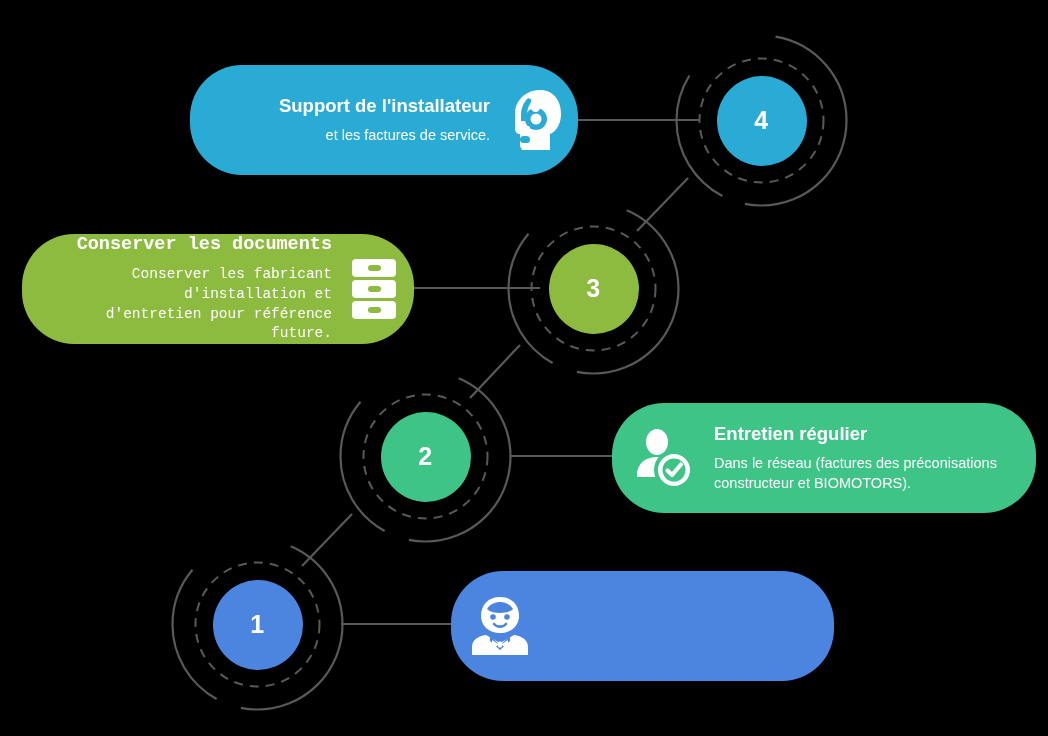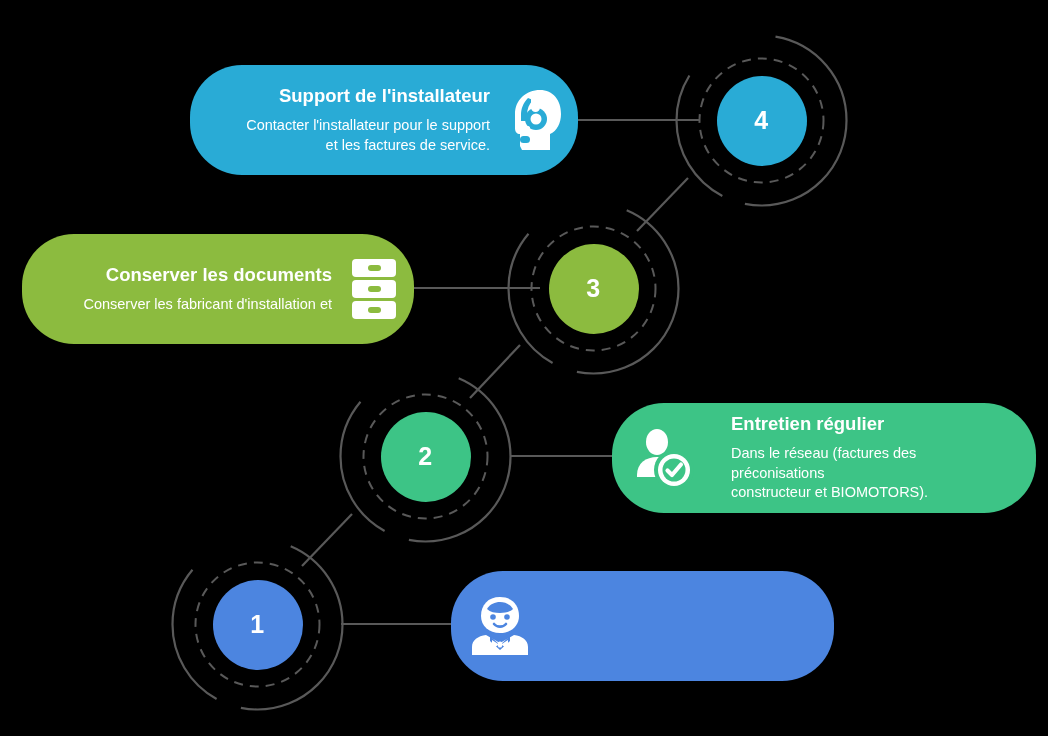--- a/index.html
+++ b/index.html
@@ -167,21 +167,20 @@
     <div class="disc" style="background: rgb(76, 133, 224);">
       <span class="disc-num">1</span>
     </div>
   </div>
 
   <div class="card align-right" style="left: 190px; top: 65px; width: 388px; height: 110px; background: rgb(41, 171, 214);">
     <div class="card-body" style="padding:0 12px 0 30px;">
       <div class="card-texts" style="flex:1 1 auto; padding-right:14px;">
         <div class="card-title">Support de l'installateur</div>
         <div class="card-desc">
-          <div>Contacter l'installateur pour le support</div>
           <div>et les factures de service.</div>
         </div>
       </div>
       <div class="card-icon" style="width:62px;">
         <svg width="58" height="64" viewBox="0 0 58 64">
 
           <path fill="#ffffff" d="M34 2 C20 2 9 12 9 26 L9 40 C9 44 11 46 14 46 L14 58 L16 62 L44 62 L44 46 C51 43 55 35 55 26 C55 12 47 2 34 2 Z"></path>
 
           <path fill="#29ABD6" d="M22 10 C17 15 15 21 15 27 L15 33 L21 33 L21 27 C21 21 23 16 27 12 Z"></path>
 
@@ -192,41 +191,42 @@
 
           <path fill="none" stroke="#ffffff" stroke-width="4" stroke-linecap="round" d="M22 40 C18 46 20 52 26 53"></path>
           <rect x="14" y="48" width="10" height="7" rx="3.5" fill="#29ABD6"></rect>
         </svg>
       </div>
     </div>
   </div>
 
   <div class="card align-right" style="left: 22px; top: 234px; width: 392px; height: 110px; background: rgb(140, 187, 63);">
     <div class="card-body" style="padding:0 14px 0 30px;">
-      <div class="card-texts" style="flex:1 1 auto; padding-right:16px;">
+      <div class="card-texts" style="flex:1 1 auto; padding-right:16px;font-family:Liberation Mono, monospace;">
         <div class="card-title">Conserver les documents</div>
         <div class="card-desc">
           <div>Conserver les fabricant d'installation et</div>
+          <div>d'entretien pour référence future.</div>
         </div>
       </div>
       <div class="card-icon" style="width:52px;">
         <svg width="48" height="62" viewBox="0 0 48 62">
           <rect x="2" y="1" width="44" height="18" rx="4" fill="#ffffff"></rect>
           <rect x="2" y="22" width="44" height="18" rx="4" fill="#ffffff"></rect>
           <rect x="2" y="43" width="44" height="18" rx="4" fill="#ffffff"></rect>
           <rect x="18" y="7" width="13" height="6" rx="3" fill="#8CBB3F"></rect>
           <rect x="18" y="28" width="13" height="6" rx="3" fill="#8CBB3F"></rect>
           <rect x="18" y="49" width="13" height="6" rx="3" fill="#8CBB3F"></rect>
         </svg>
       </div>
     </div>
   </div>
 
   <div class="card align-left" style="left: 612px; top: 403px; width: 424px; height: 110px; background: rgb(61, 196, 134);">
-    <div class="card-body" style="padding:0 26px 0 20px;gap:17px;">
+    <div class="card-body" style="padding:0 26px 0 20px;">
       <div class="card-icon" style="width:68px;">
         <svg width="62" height="60" viewBox="0 0 62 60">
 
           <ellipse cx="22" cy="14" rx="11" ry="13" fill="#ffffff"></ellipse>
 
           <path fill="#ffffff" d="M2 47 C2 35 11 29 22 29 C33 29 42 35 42 47 L42 49 L2 49 Z"></path>
 
           <circle cx="39" cy="42" r="20" fill="#3DC486"></circle>
           <circle cx="39" cy="42" r="16" fill="#ffffff"></circle>
           <circle cx="39" cy="42" r="11.5" fill="#3DC486"></circle>

